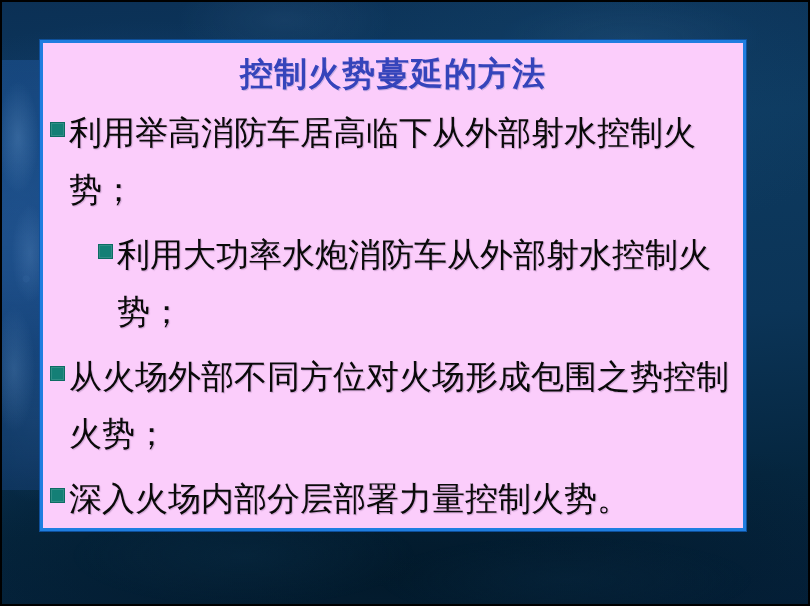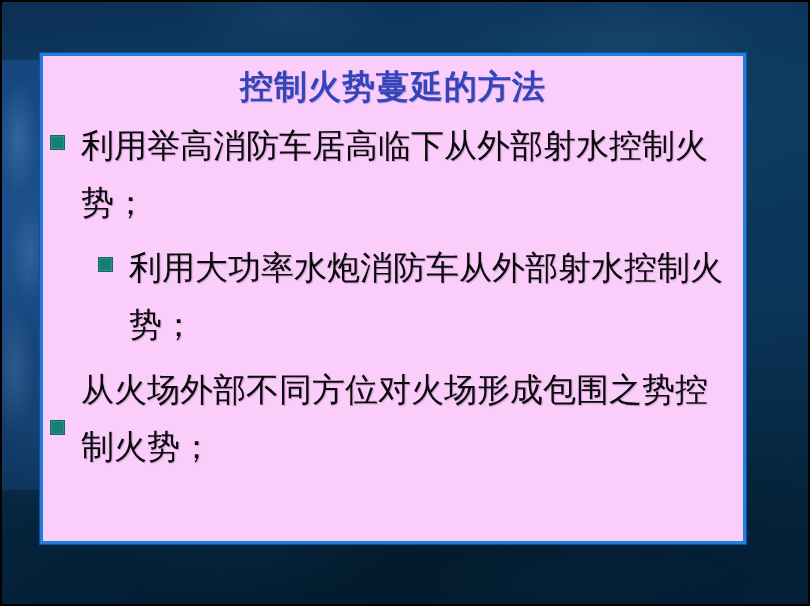--- a/index.html
+++ b/index.html
@@ -59,21 +59,21 @@
       radial-gradient(ellipse 26px 70px at 70% 45%, rgba(150,195,240,0.16), rgba(0,0,0,0) 70%),
       radial-gradient(ellipse 30px 90px at 30% 72%, rgba(150,195,240,0.18), rgba(0,0,0,0) 70%),
       linear-gradient(180deg, rgba(30,84,150,0.55), rgba(28,78,142,0.65) 50%, rgba(22,64,118,0.5));
     filter: blur(0.4px);
   }
 
   
   #panel {
     position: absolute;
     left: 38px;
-    top: 51px;
+    top: 38px;
     width: 706px;
     height: 491px;
     box-sizing: border-box;
     background: #fbcdfb;
     border: 3px solid #1f7ee0;
     box-shadow: 0 0 0 1px #0e4f9a;
   }
 
   #title {
     text-align: center;
@@ -93,21 +93,21 @@
     padding: 0 6px 0 0;
   }
 
   .bullet-row {
     display: flex;
     align-items: flex-start;
     margin-bottom: 6px;
   }
   .bullet-row.b1 { margin-top: 0px; }
   .bullet-row.b2 { margin-top: 8px; padding-left: 48px; }
-  .bullet-row.b3 { margin-top: 8px; align-items: center; }
+  .bullet-row.b3 { margin-top: 8px; }
   .bullet-row.b4 { margin-top: 8px; }
 
   .marker {
     flex: 0 0 auto;
     width: 13px;
     height: 13px;
     background: #147f76;
     border: 1px solid #0d6b63;
     margin-left: 7px;
     margin-top: 18px;
@@ -115,21 +115,21 @@
   }
 
   .btext {
     flex: 1 1 auto;
     color: #0a0a0a;
     font-family: "DejaVu Sans", sans-serif;
     font-size: 33px;
     font-weight: 400;
     line-height: 57px;
     letter-spacing: 0px;
-    margin-left: 16px;
+    margin-left: 4px;
     padding-right: 8px;
     text-shadow: 1px 1px 1px rgba(150,110,160,0.45);
     word-break: break-all;
   }
 </style>
 </head>
 <body>
 
 <div id="slide">
 
@@ -150,16 +150,20 @@
       <div class="bullet-row b2">
         <span class="marker"></span>
         <span class="btext">利用大功率水炮消防车从外部射水控制火势；</span>
       </div>
 
       <div class="bullet-row b3">
         <span class="marker"></span>
         <span class="btext">从火场外部不同方位对火场形成包围之势控制火势；</span>
       </div>
 
+      <div class="bullet-row b4">
+        <span class="marker"></span>
+        <span class="btext">深入火场内部分层部署力量控制火势。</span>
+      </div>
 
     </div>
   </div>
 </div>
 
 </body></html>

